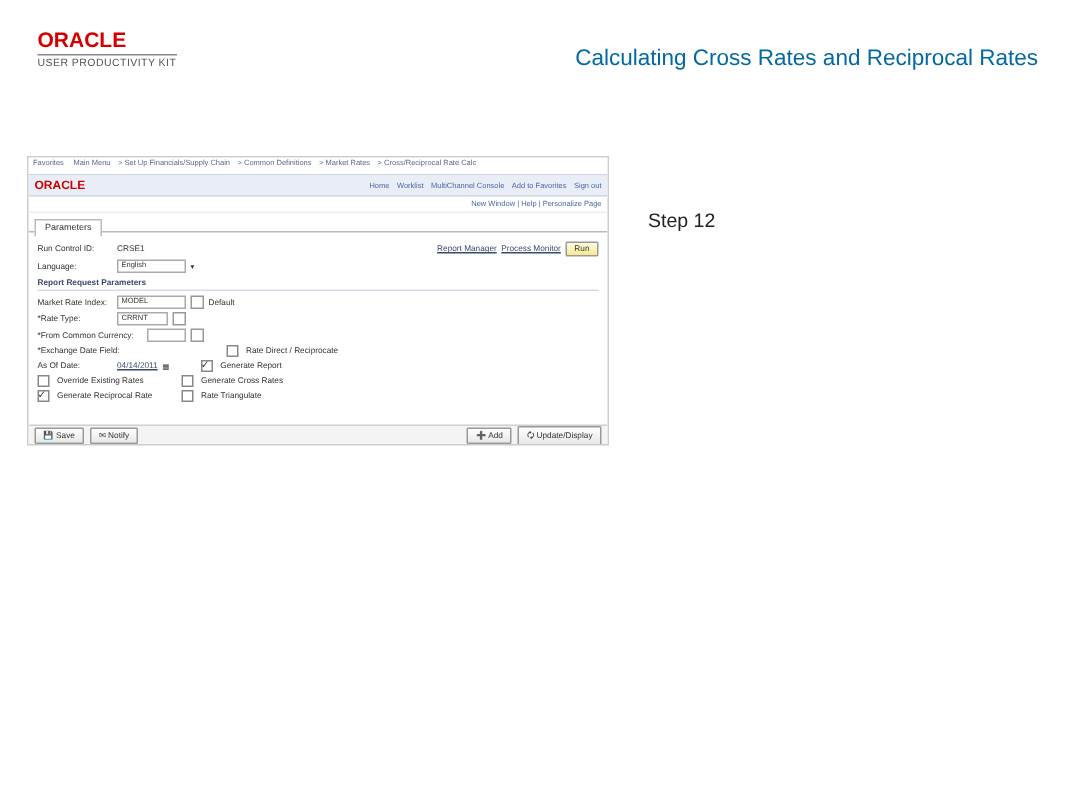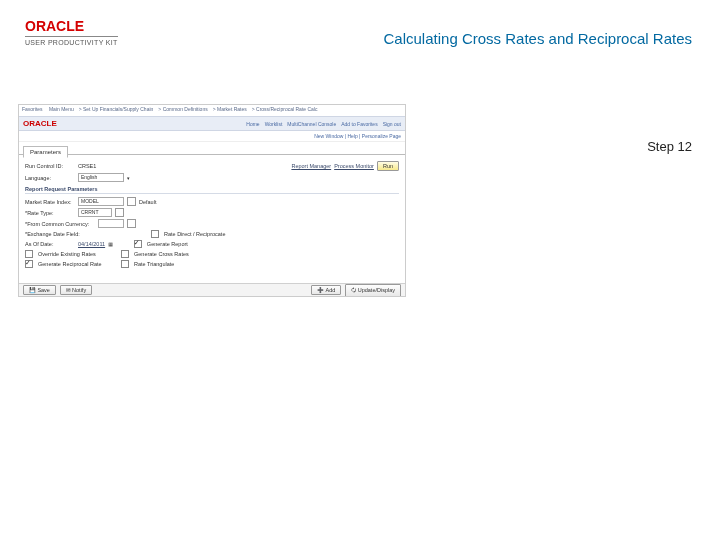--- a/index.html
+++ b/index.html
@@ -4,21 +4,21 @@
 <style>
   html,body{margin:0;padding:0;width:720px;height:540px;background:#fff;font-family:Arial,Helvetica,sans-serif;color:#222;}
   .page{position:relative;width:720px;height:494px;}
   
   .brand{position:absolute;left:25px;top:18px;}
   .brand-logo{font:bold 14px Arial;color:#d40000;letter-spacing:0px;}
   .brand-sub{font:7px Arial;color:#555;border-top:1px solid #888;margin-top:2px;padding-top:2px;letter-spacing:0.3px;}
   .page-title{position:absolute;right:28px;top:30px;font:15px Arial;color:#0369a1;}
   
   .step-block{position:absolute;left:432px;top:138px;width:260px;font:13px Arial;line-height:1.35;}
-  .step-label{margin-bottom:18px;text-align:right;}
+  .step-label{margin-bottom:18px;}
   
   .shot{position:absolute;left:18px;top:104px;width:386px;height:191px;border:1px solid #ccc;font:6px Arial;color:#333;overflow:hidden;background:#fff;}
   .s-menubar{height:9px;background:#fff;border-bottom:1px solid #cfd6e4;padding:1px 3px;color:#5a6a8a;font-size:5px;}
   .s-menubar span{margin-right:5px;}
   .s-hdr{height:13px;background:#e8edf6;border-bottom:1px solid #cfd6e4;display:flex;align-items:center;justify-content:space-between;padding:0 4px;}
   .s-logo{font:bold 8px Arial;color:#c00;}
   .s-navlinks{font-size:5px;color:#4a6aa3;display:flex;gap:5px;}
   .s-crumb{font-size:5px;color:#4a6aa3;text-align:right;padding:2px 4px;border-bottom:1px solid #eee;}
   .s-tab{display:inline-block;padding:2px 6px;font-size:6px;background:#fff;border:1px solid #bbb;border-bottom:1px solid #fff;margin:3px 0 0 4px;position:relative;top:1px;}
   .s-tabline{border-bottom:1px solid #bbb;height:12px;}

